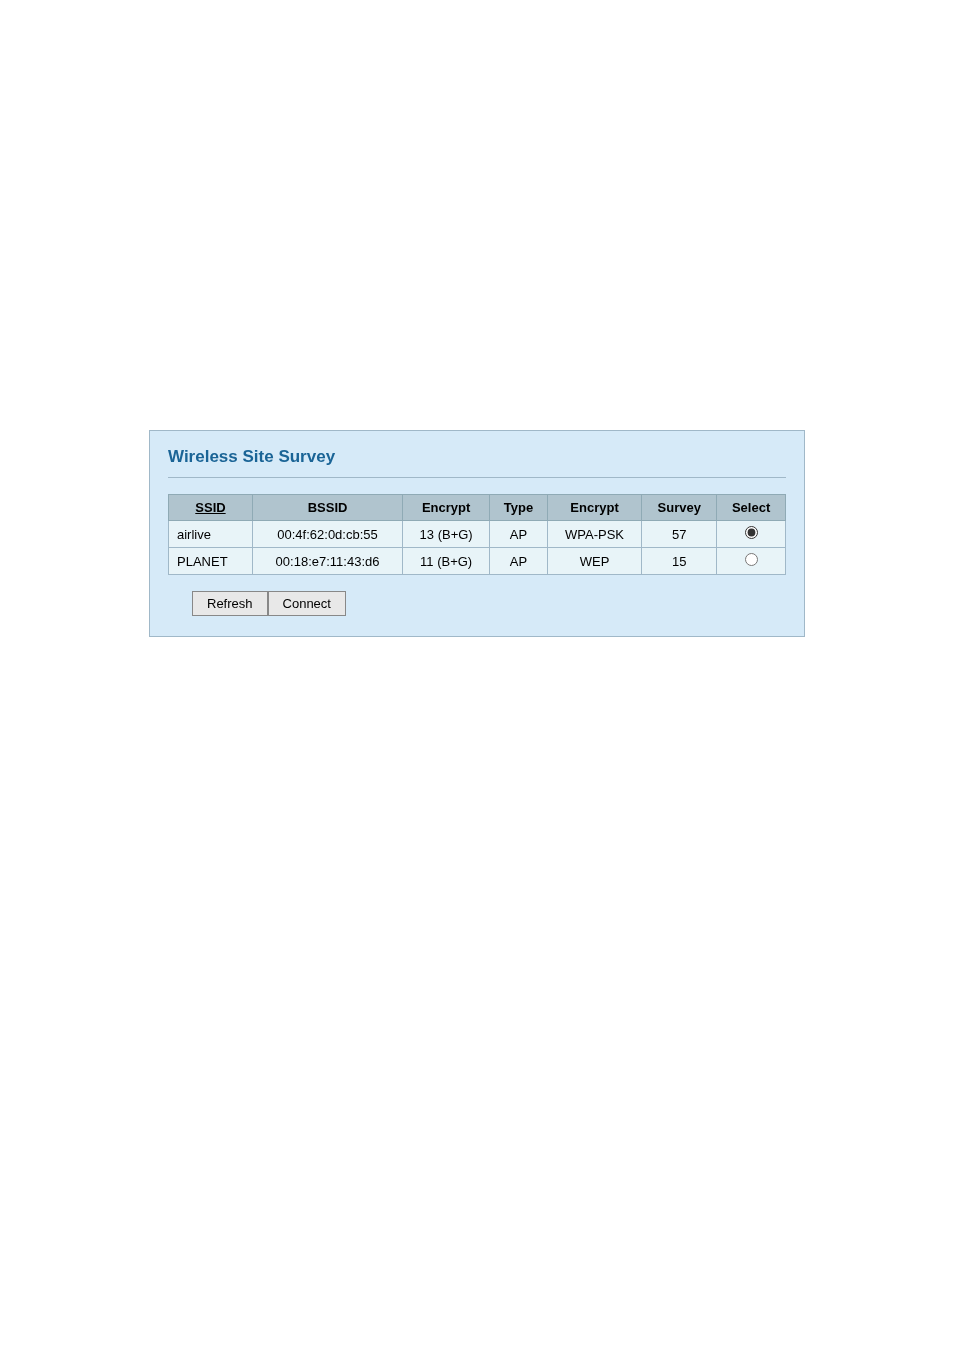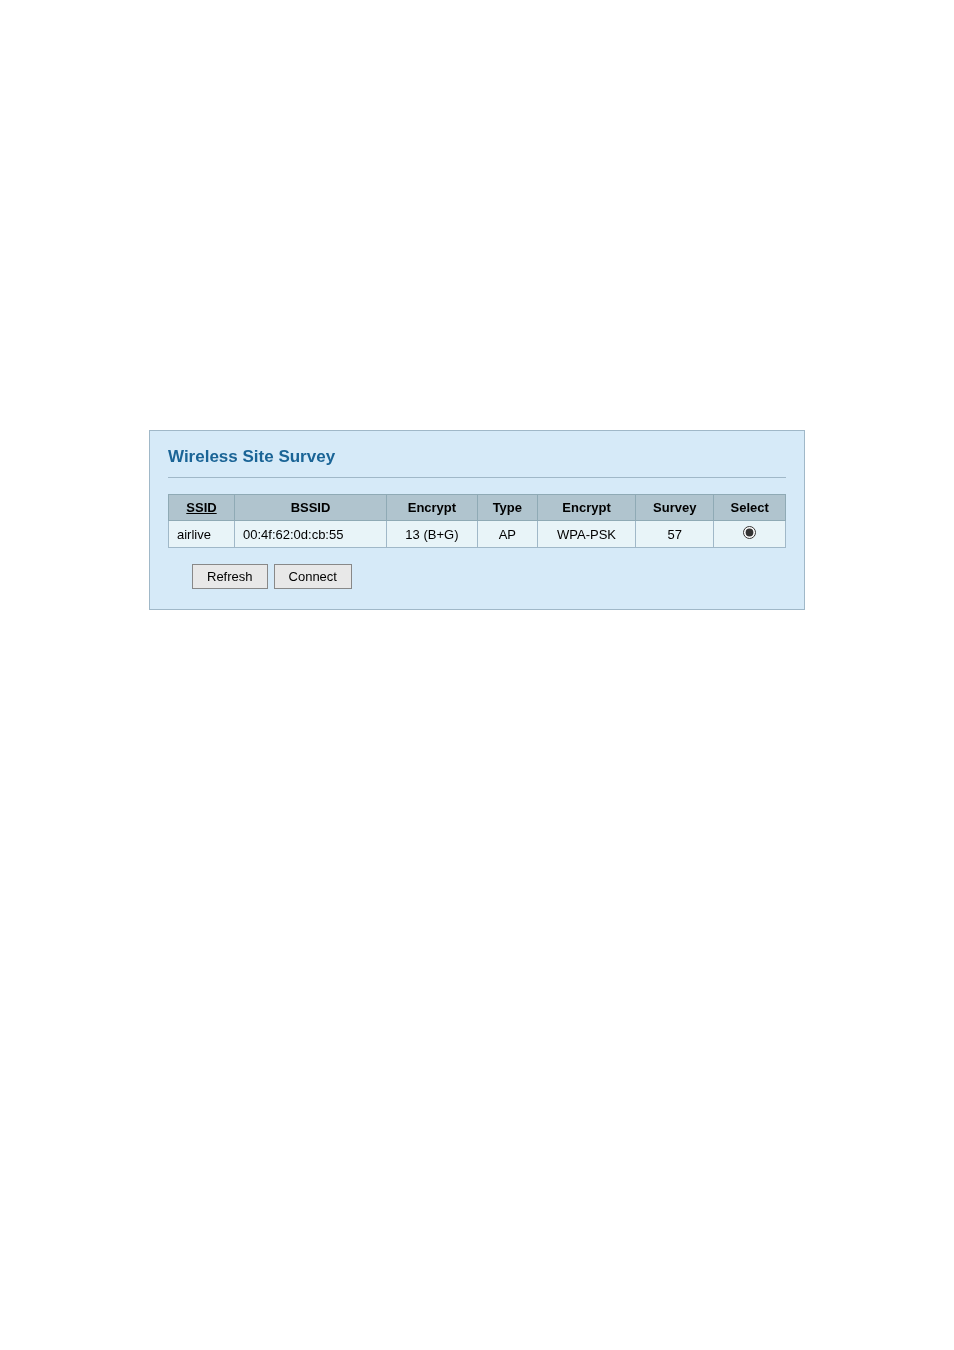--- a/index.html
+++ b/index.html
@@ -66,27 +66,26 @@
       background: #e8f4f8;
       font-size: 13px;
       text-align: center;
     }
 
     .survey-table tbody tr td:first-child {
       text-align: left;
     }
 
     .survey-table tbody tr td:nth-child(2) {
-      text-align: left;
+      text-align: center;
     }
 
     .button-row {
       margin-top: 16px;
       display: flex;
-      gap: 6px;
       padding-left: 24px;
     }
 
     .btn {
       background: #e8e8e8;
       border: 1px solid #888;
       padding: 4px 14px;
       font-size: 13px;
       cursor: pointer;
       color: #000;
@@ -119,20 +118,29 @@
     <tbody id="table-body">
     <tr>
           <td>airlive</td>
           <td>00:4f:62:0d:cb:55</td>
           <td>13 (B+G)</td>
           <td>AP</td>
           <td>WPA-PSK</td>
           <td>57</td>
           <td><input type="radio" name="network-select" checked="" style=""></td>
         </tr>
+        <tr>
+          <td>PLANET</td>
+          <td>00:18:e7:11:43:d6</td>
+          <td>11 (B+G)</td>
+          <td>AP</td>
+          <td>WEP</td>
+          <td>15</td>
+          <td><input type="radio" name="network-select" style=""></td>
+        </tr>
       </tbody>
   </table>
 
   <div class="button-row">
     <button class="btn">Refresh</button>
     <button class="btn">Connect</button>
   </div>
 </div>
 
 </body></html>

